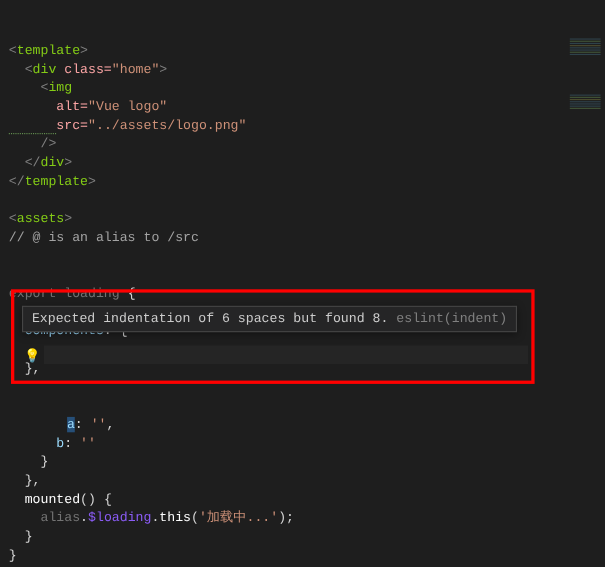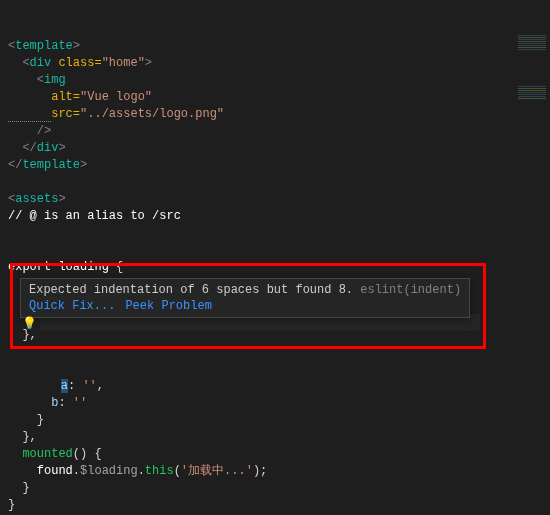--- a/index.html
+++ b/index.html
@@ -2,29 +2,29 @@
 <html><head>
 <meta charset="utf-8">
 <style>
   html,body{margin:0;padding:0;background:#1e1e1e;width:550px;height:515px;overflow:hidden;font-family:Consolas,'Courier New',monospace;font-size:12px;color:#d4d4d4}
   .editor{position:relative;padding:4px 8px;line-height:17px;white-space:pre}
   .minimap{position:absolute;top:0;right:0;width:36px;height:80px;opacity:0.6}
   .minimap div{height:1px;margin:1px 4px;background:#3a5a6a}
   .minimap .a{background:#5a7a4a}
   .minimap .b{background:#6a6a3a}
   .t-tag{color:#808080}
-  .t-elem{color:#14b8a6}
-  .t-attr{color:#eab308}
+  .t-elem{color:#84cc16}
+  .t-attr{color:#fca5a5}
   .t-str{color:#ce9178}
-  .t-key{color:#ffffff}
+  .t-key{color:#737373}
   .t-prop{color:#9cdcfe}
-  .t-func{color:#22c55e}
-  .t-var{color:#a3a3a3}
+  .t-func{color:#ffffff}
+  .t-var{color:#8b5cf6}
   .t-pun{color:#d4d4d4}
-  .t-com{color:#ffffff}
+  .t-com{color:#a3a3a3}
   .squiggle{border-bottom:1px dotted #6a9955}
   .highlight-box{position:absolute;border:3px solid #ff0000;left:10px;top:263px;width:470px;height:80px;pointer-events:none}
   .tooltip{position:absolute;left:20px;top:278px;background:#252526;border:1px solid #454545;padding:4px 8px;box-shadow:0 2px 8px rgba(0,0,0,0.4);font-size:12px}
   .tooltip .msg{color:#cccccc}
   .tooltip .rule{color:#808080}
   .tooltip .links{margin-top:2px}
   .tooltip .link{color:#3794ff;cursor:pointer;margin-right:10px}
   .bulb{position:absolute;left:22px;top:316px;color:#ffcc00;font-size:12px}
   .caret-line{position:absolute;left:40px;top:314px;width:440px;height:17px;background:rgba(255,255,255,0.03);pointer-events:none}
   .indent-guide{border-left:1px solid #404040;display:inline-block;width:11px}
@@ -56,30 +56,27 @@
 <span>  <span class="t-prop">components</span><span class="t-pun">:</span> <span class="t-pun">{</span></span>
 <span> </span>
 <span>  <span class="t-pun">}</span><span class="t-pun">,</span></span>
 <span> </span>
 <span> </span>
 <span>    <span class="indent-guide"></span><span class="indent-guide"></span><span class="sel"><span class="t-prop">a</span></span><span class="t-pun">:</span> <span class="t-str">''</span><span class="t-pun">,</span></span>
 <span>      <span class="t-prop">b</span><span class="t-pun">:</span> <span class="t-str">''</span></span>
 <span>    <span class="t-pun">}</span></span>
 <span>  <span class="t-pun">}</span><span class="t-pun">,</span></span>
 <span>  <span class="t-func">mounted</span><span class="t-pun">()</span><span class="t-pun"> {</span></span>
-<span>    <span class="t-key">found</span><span class="t-pun">.</span><span class="t-var">$loading</span><span class="t-pun">.</span><span class="t-func">this</span><span class="t-pun">(</span><span class="t-str">'加载中...'</span><span class="t-pun">)</span><span class="t-pun">;</span></span>
+<span>    <span class="t-key">alias</span><span class="t-pun">.</span><span class="t-var">$loading</span><span class="t-pun">.</span><span class="t-func">this</span><span class="t-pun">(</span><span class="t-str">'加载中...'</span><span class="t-pun">)</span><span class="t-pun">;</span></span>
 <span>  <span class="t-pun">}</span></span>
 <span><span class="t-pun">}</span></span>
 
 </div>
 
 <div class="caret-line"></div>
 
 <div class="tooltip">
   <div><span class="msg">Expected indentation of 6 spaces but found 8.</span><span class="rule"> eslint(indent)</span></div>
-  <div class="links">
-    <span class="link">Quick Fix...</span><span class="link">Peek Problem</span>
-  </div>
 </div>
 
 <div class="bulb">💡</div>
 
 <div class="highlight-box"></div>
 
 </body></html>

